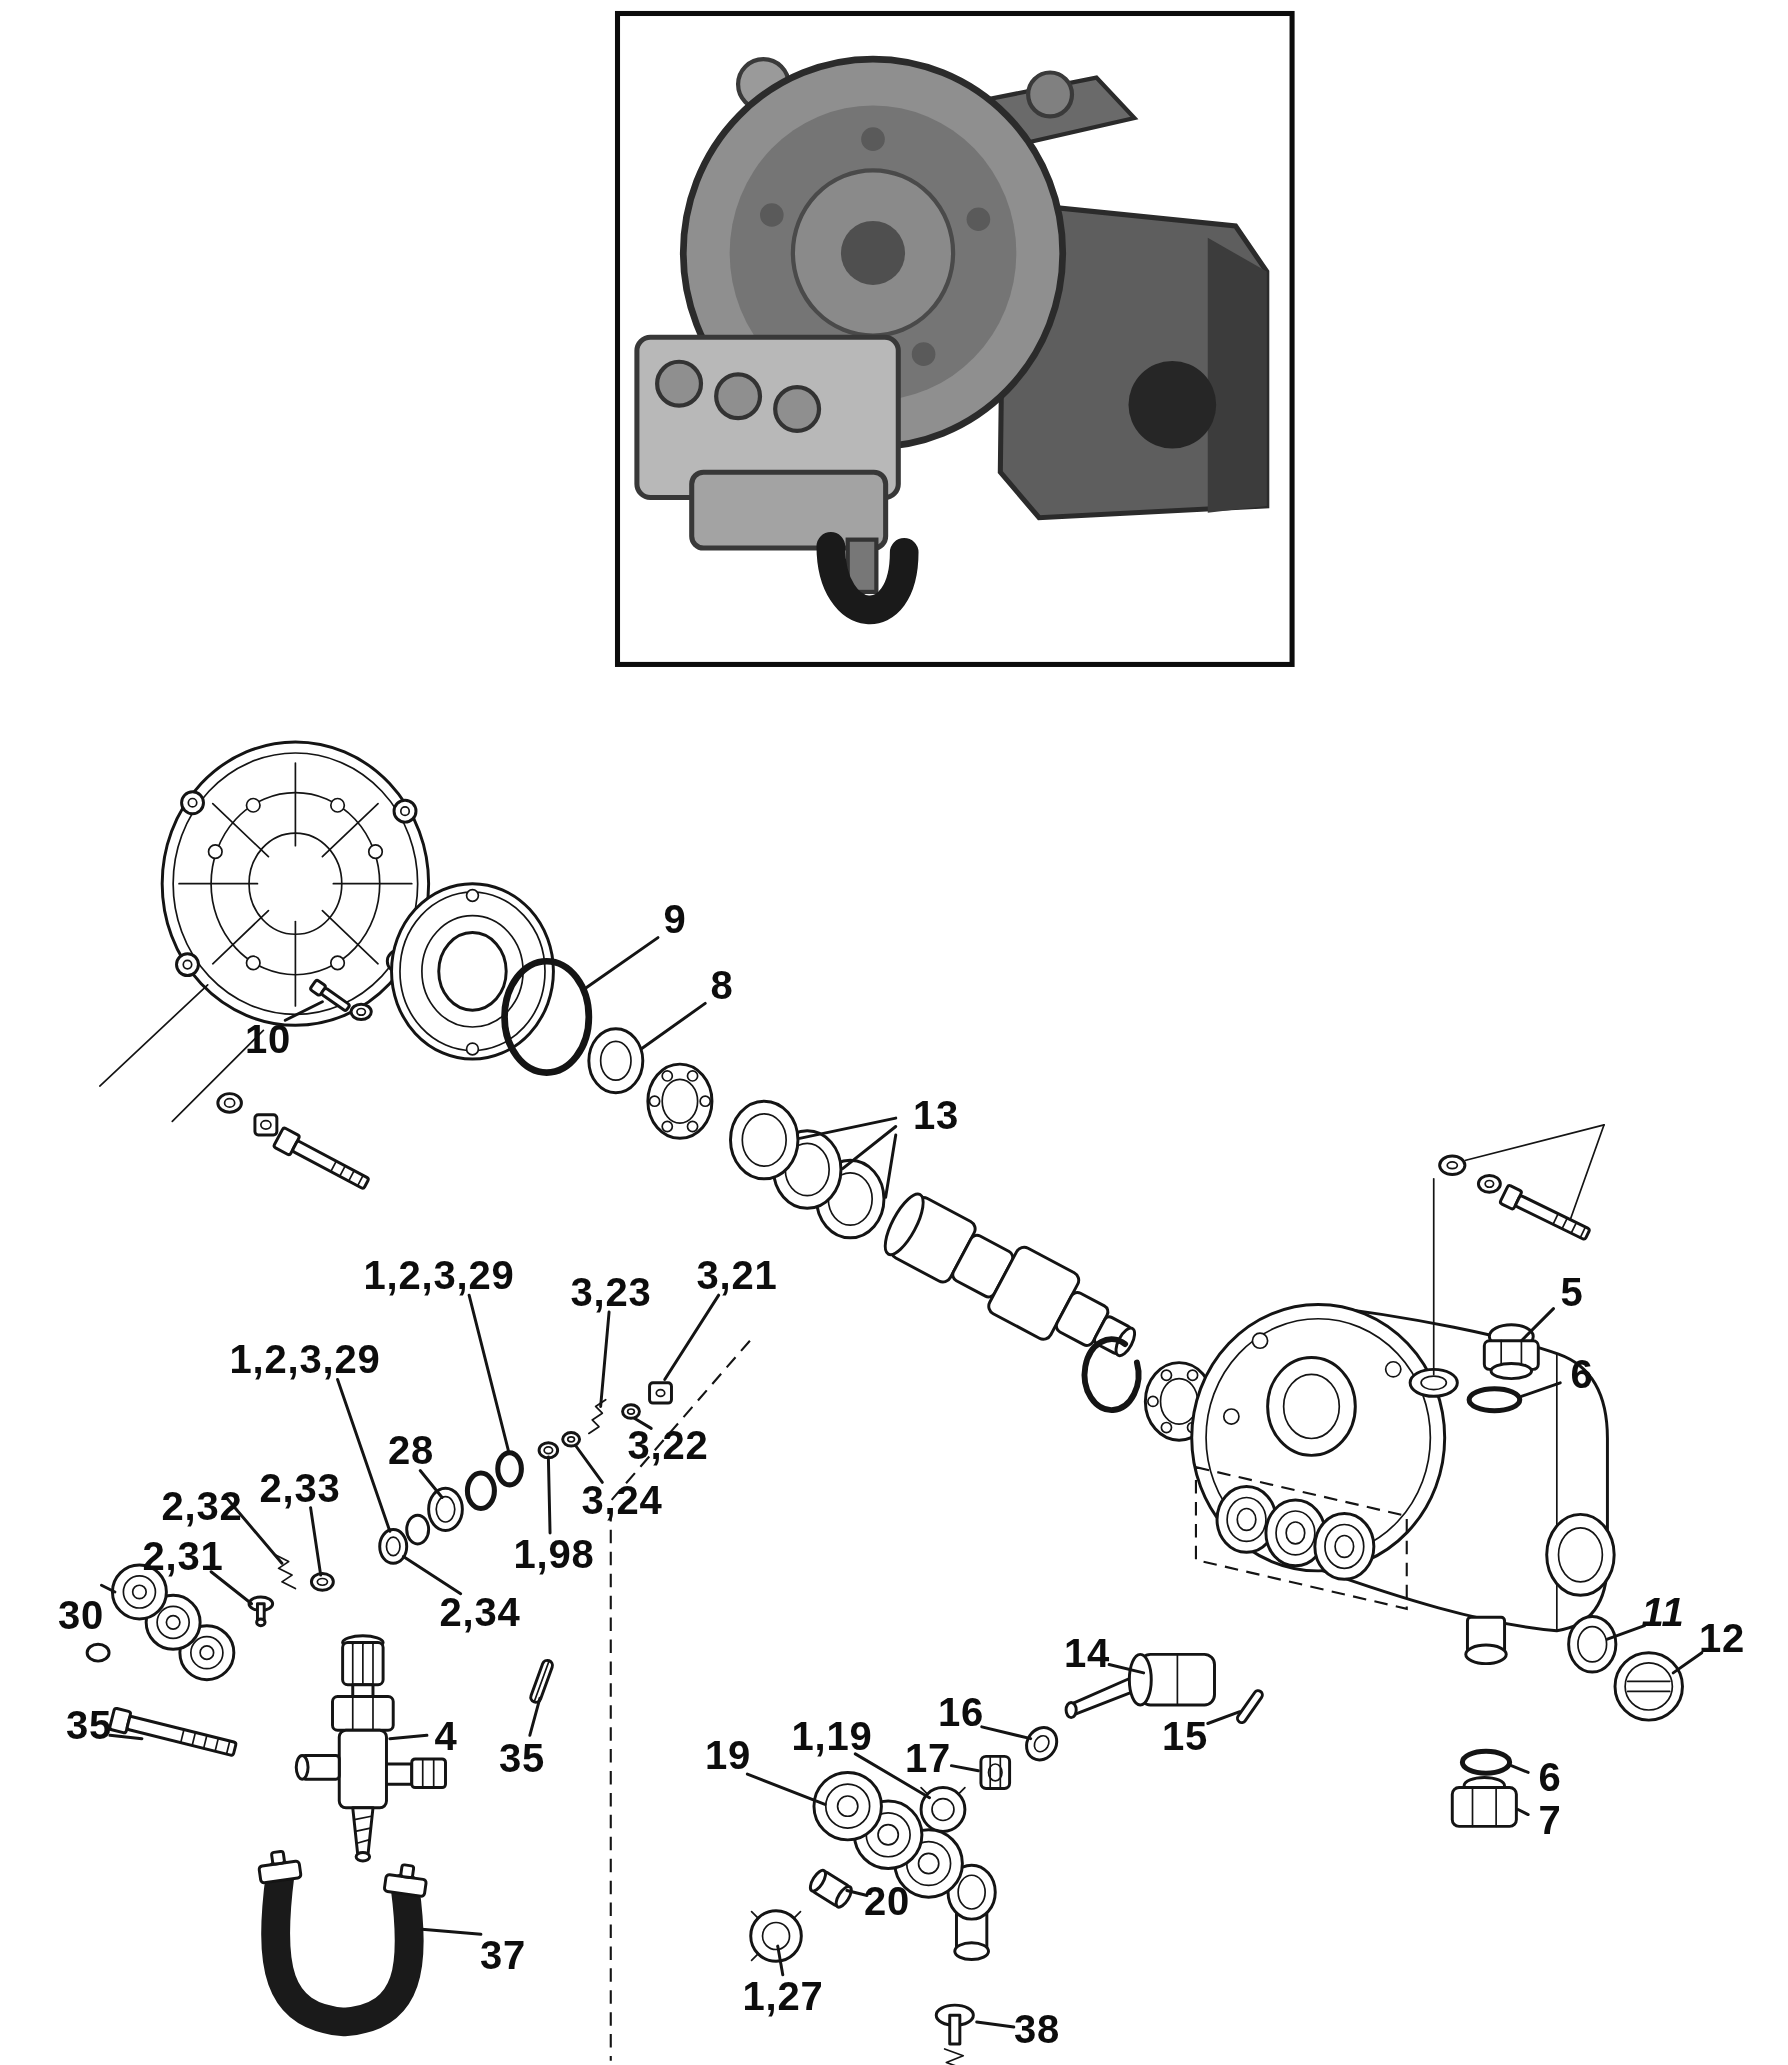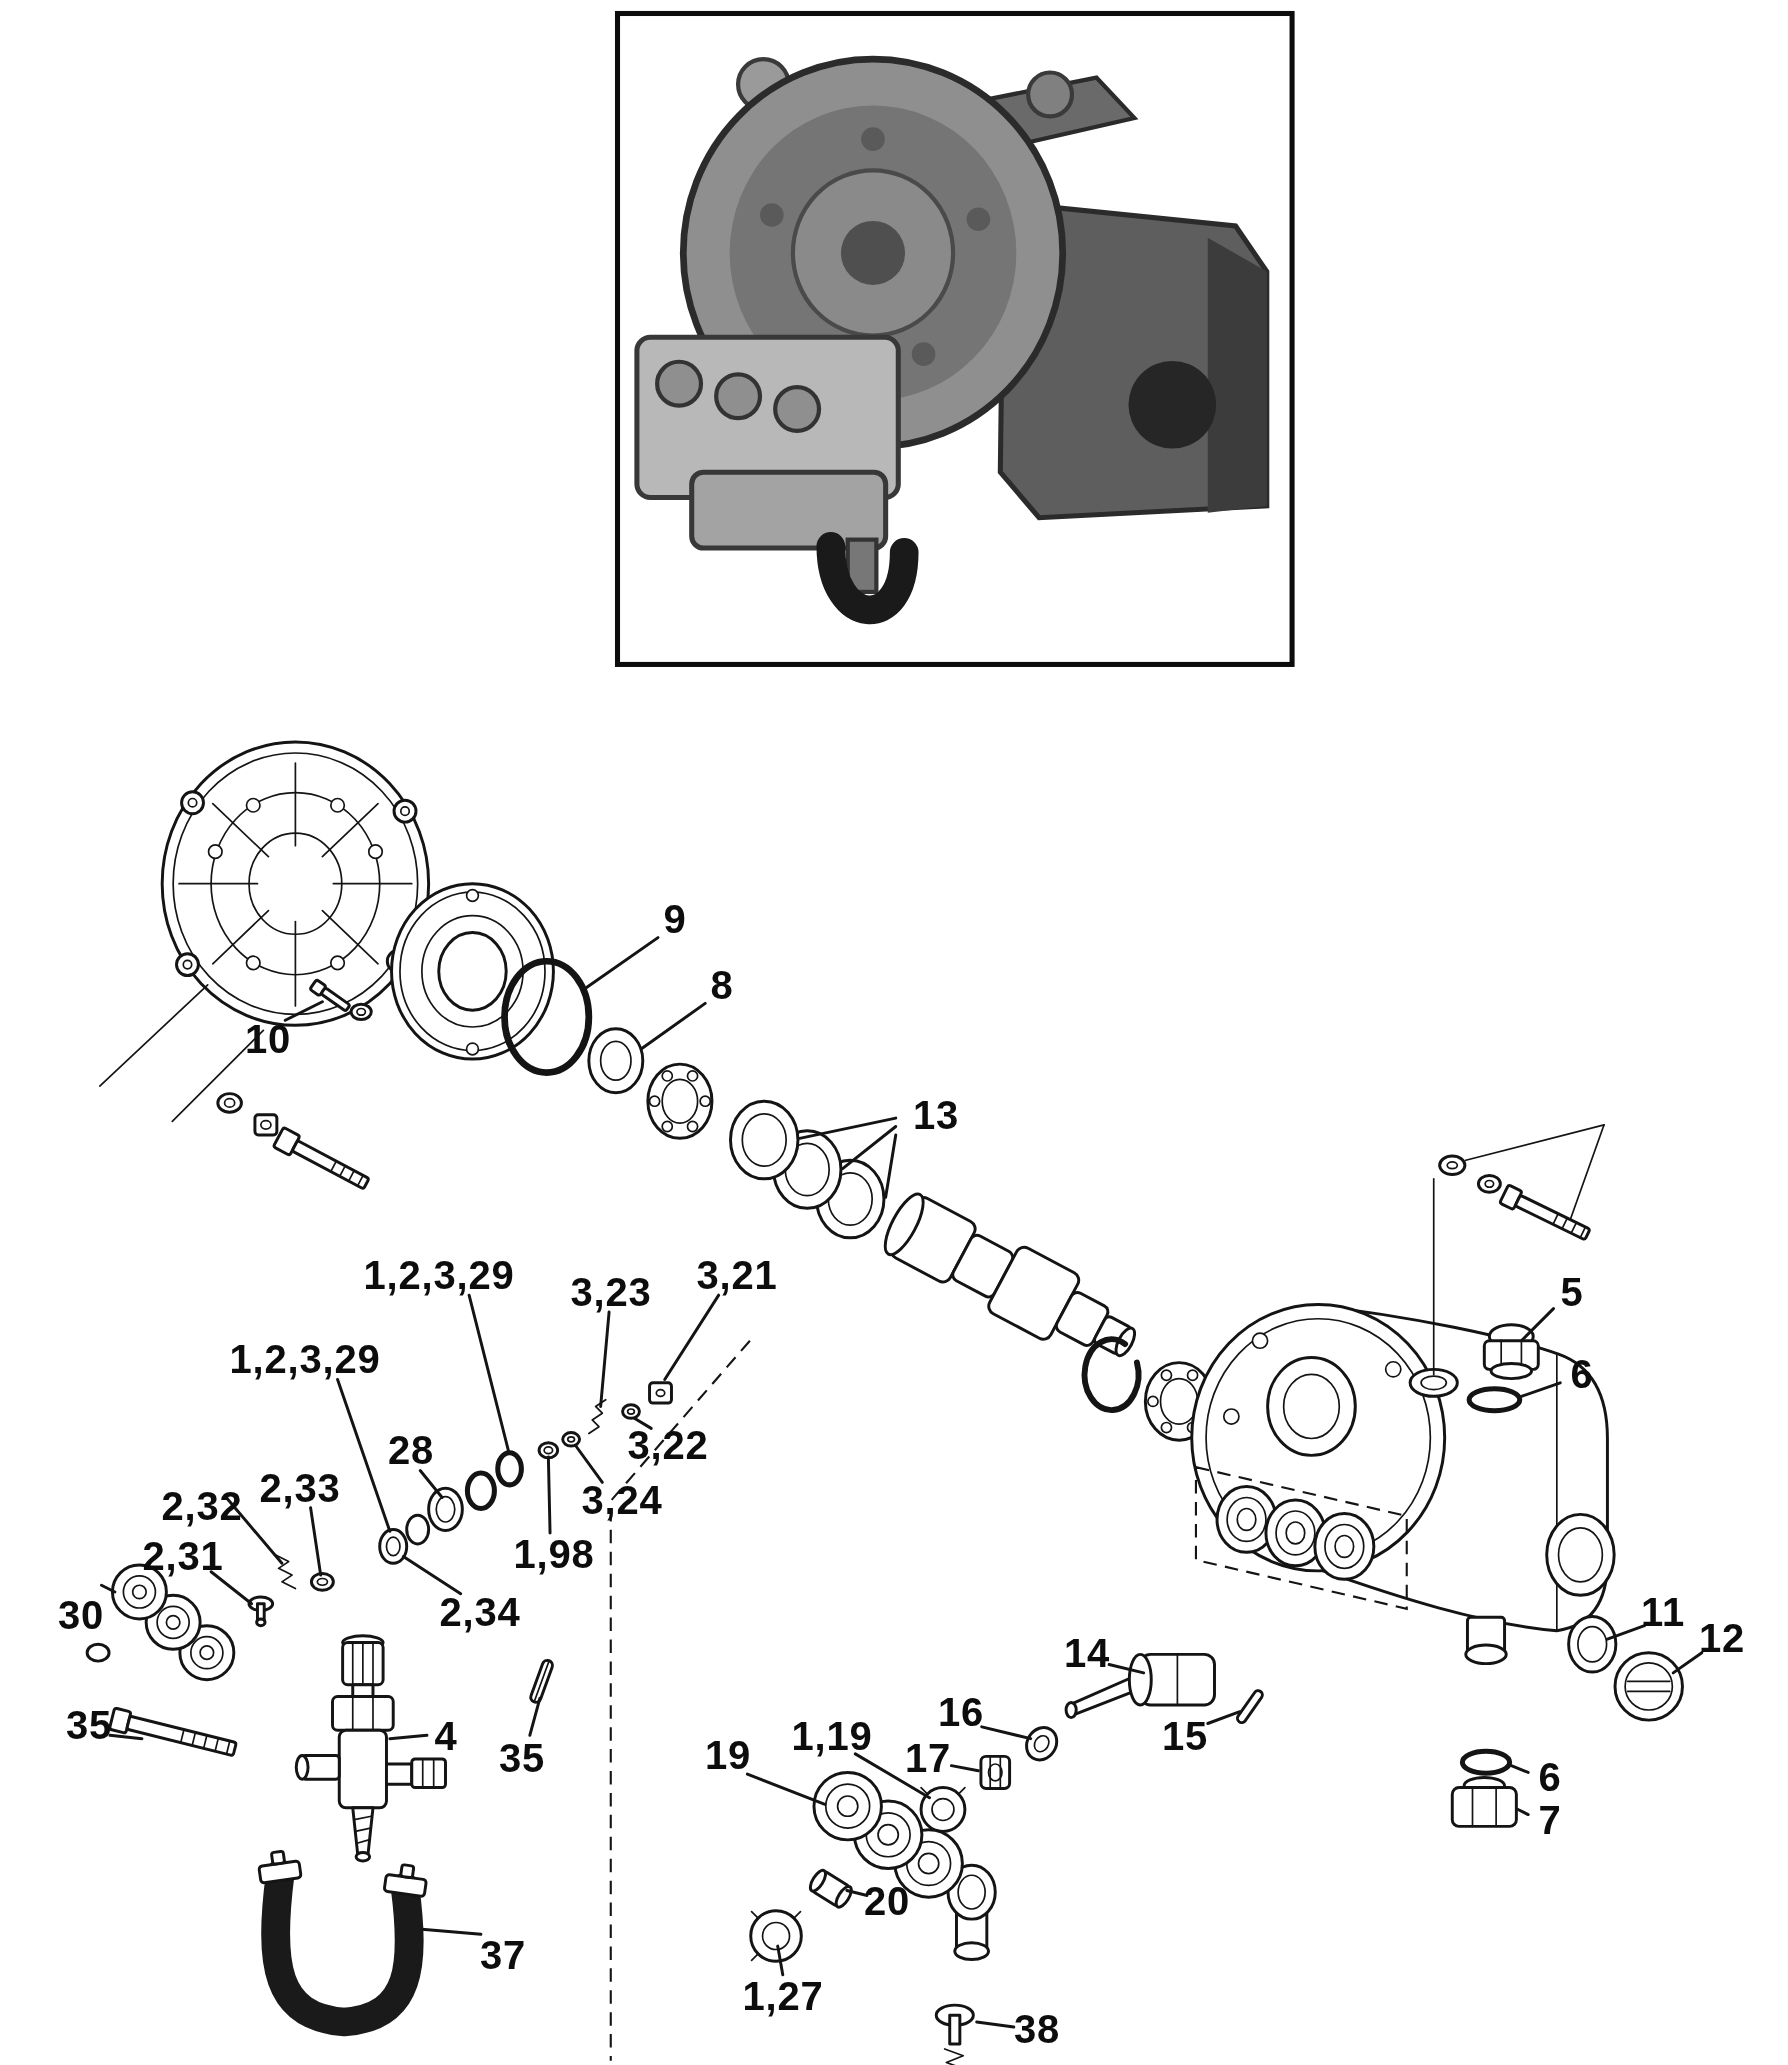--- a/index.html
+++ b/index.html
@@ -473,20 +473,20 @@
       <div class="callout" style="left: 1185px; top: 1736px;">15</div>
       <div class="callout" style="left: 961px; top: 1712px;">16</div>
       <div class="callout" style="left: 928px; top: 1758px;">17</div>
       <div class="callout" style="left: 832px; top: 1736px;">1,19</div>
       <div class="callout" style="left: 728px; top: 1755px;">19</div>
       <div class="callout" style="left: 887px; top: 1901px;">20</div>
       <div class="callout" style="left: 783px; top: 1996px;">1,27</div>
       <div class="callout" style="left: 1037px; top: 2029px;">38</div>
       <div class="callout" style="left: 1572px; top: 1292px;">5</div>
       <div class="callout" style="left: 1582px; top: 1374px;">6</div>
-      <div class="callout" style="left: 1663px; top: 1612px;">11</div>
+      <div class="callout" style="left: 1663px; top: 1612px; font-style: italic;">11</div>
       <div class="callout" style="left: 1722px; top: 1638px;">12</div>
       <div class="callout" style="left: 1550px; top: 1777px;">6</div>
       <div class="callout" style="left: 1550px; top: 1820px;">7</div>
     </div>
 
 </div>
 
 
 </body></html>

